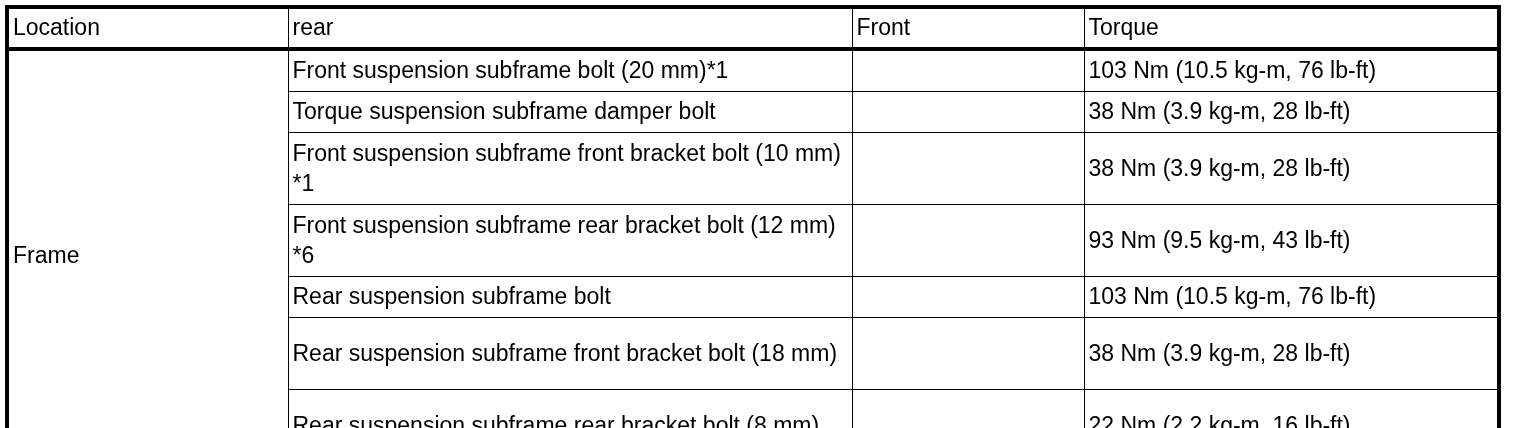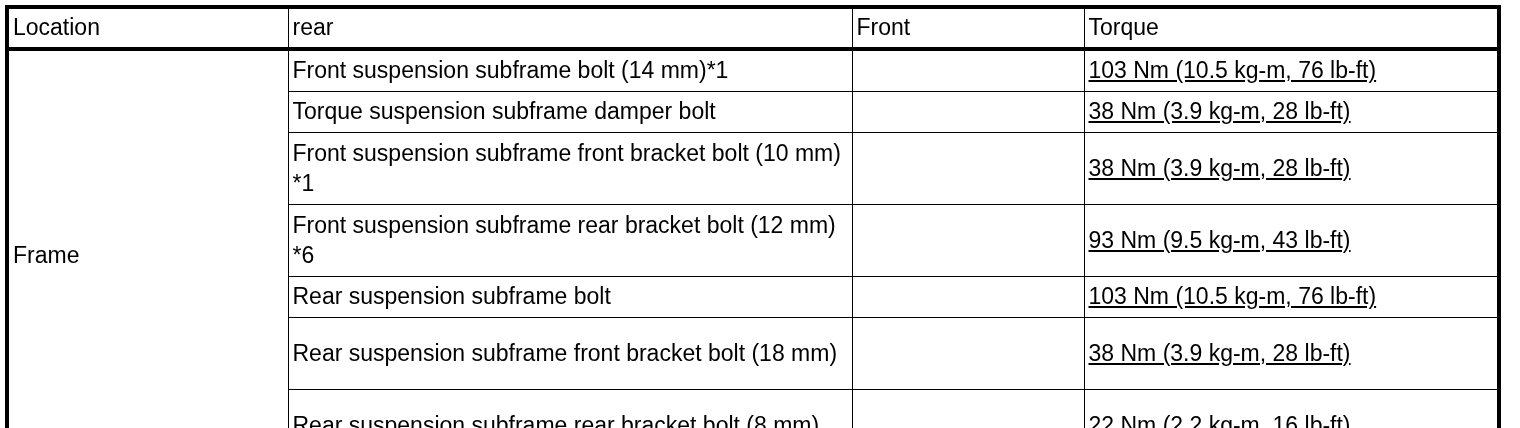--- a/index.html
+++ b/index.html
@@ -69,21 +69,21 @@
   tr.r-single > td { height: 36px; }
   tr.r-double > td { height: 67px; margin-left: 38px; }
 
   .location-cell {
     vertical-align: middle;
     font-size: 21px;
   }
 
   .item-cell { padding-left: 5px; }
   .remark-cell { }
-  .torque-cell { padding-left: 5px; white-space: nowrap; text-decoration: underline; }
+  .torque-cell { padding-left: 5px; white-space: nowrap; }
 </style>
 </head>
 <body>
 
 <div class="sheet">
 
   <table class="torque-table">
     <colgroup>
       <col class="c-location">
       <col class="c-item">
@@ -97,21 +97,21 @@
         <th>rear</th>
         <th>Front</th>
         <th>Torque</th>
       </tr>
     </thead>
 
     <tbody>
 
       <tr class="r-single">
         <td class="location-cell" rowspan="7">Frame</td>
-        <td class="item-cell">Front suspension subframe bolt (14 mm)*1</td>
+        <td class="item-cell">Front suspension subframe bolt (20 mm)*1</td>
         <td class="remark-cell"></td>
         <td class="torque-cell">103 Nm (10.5 kg-m, 76 lb-ft)</td>
       </tr>
 
       <tr class="r-single">
         <td class="item-cell">Torque suspension subframe damper bolt</td>
         <td class="remark-cell"></td>
         <td class="torque-cell">38 Nm (3.9 kg-m, 28 lb-ft)</td>
       </tr>
 

